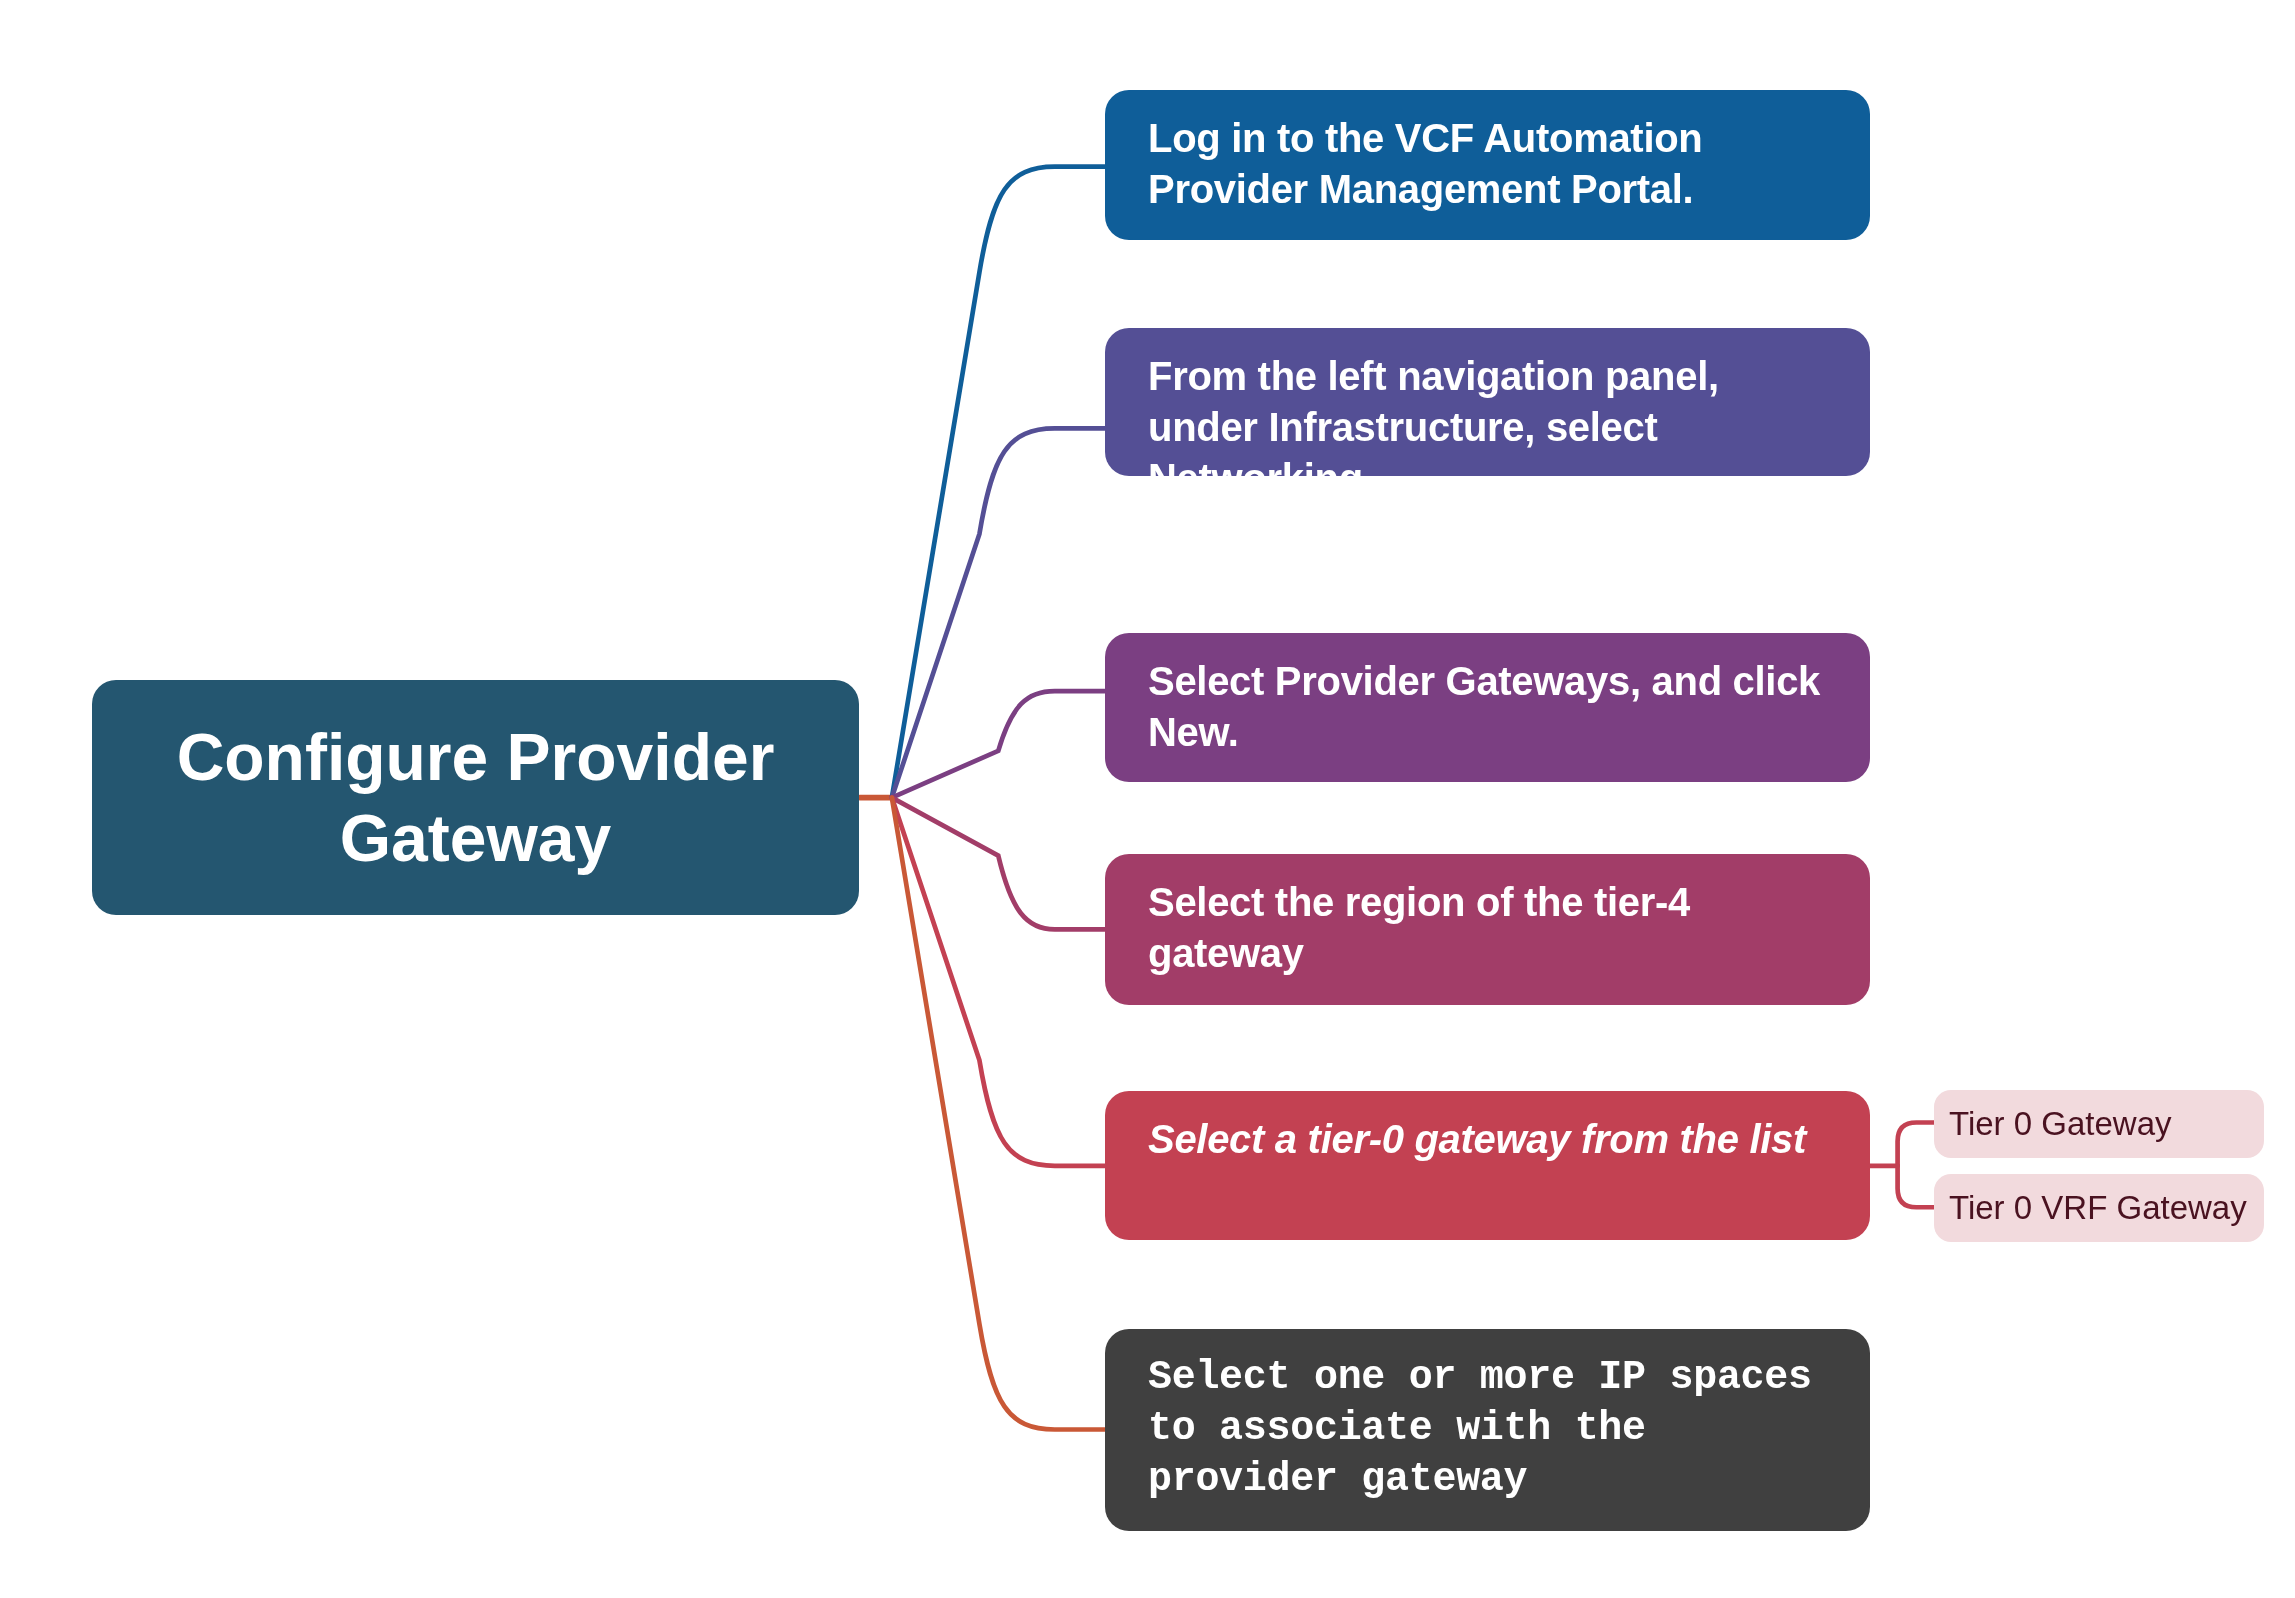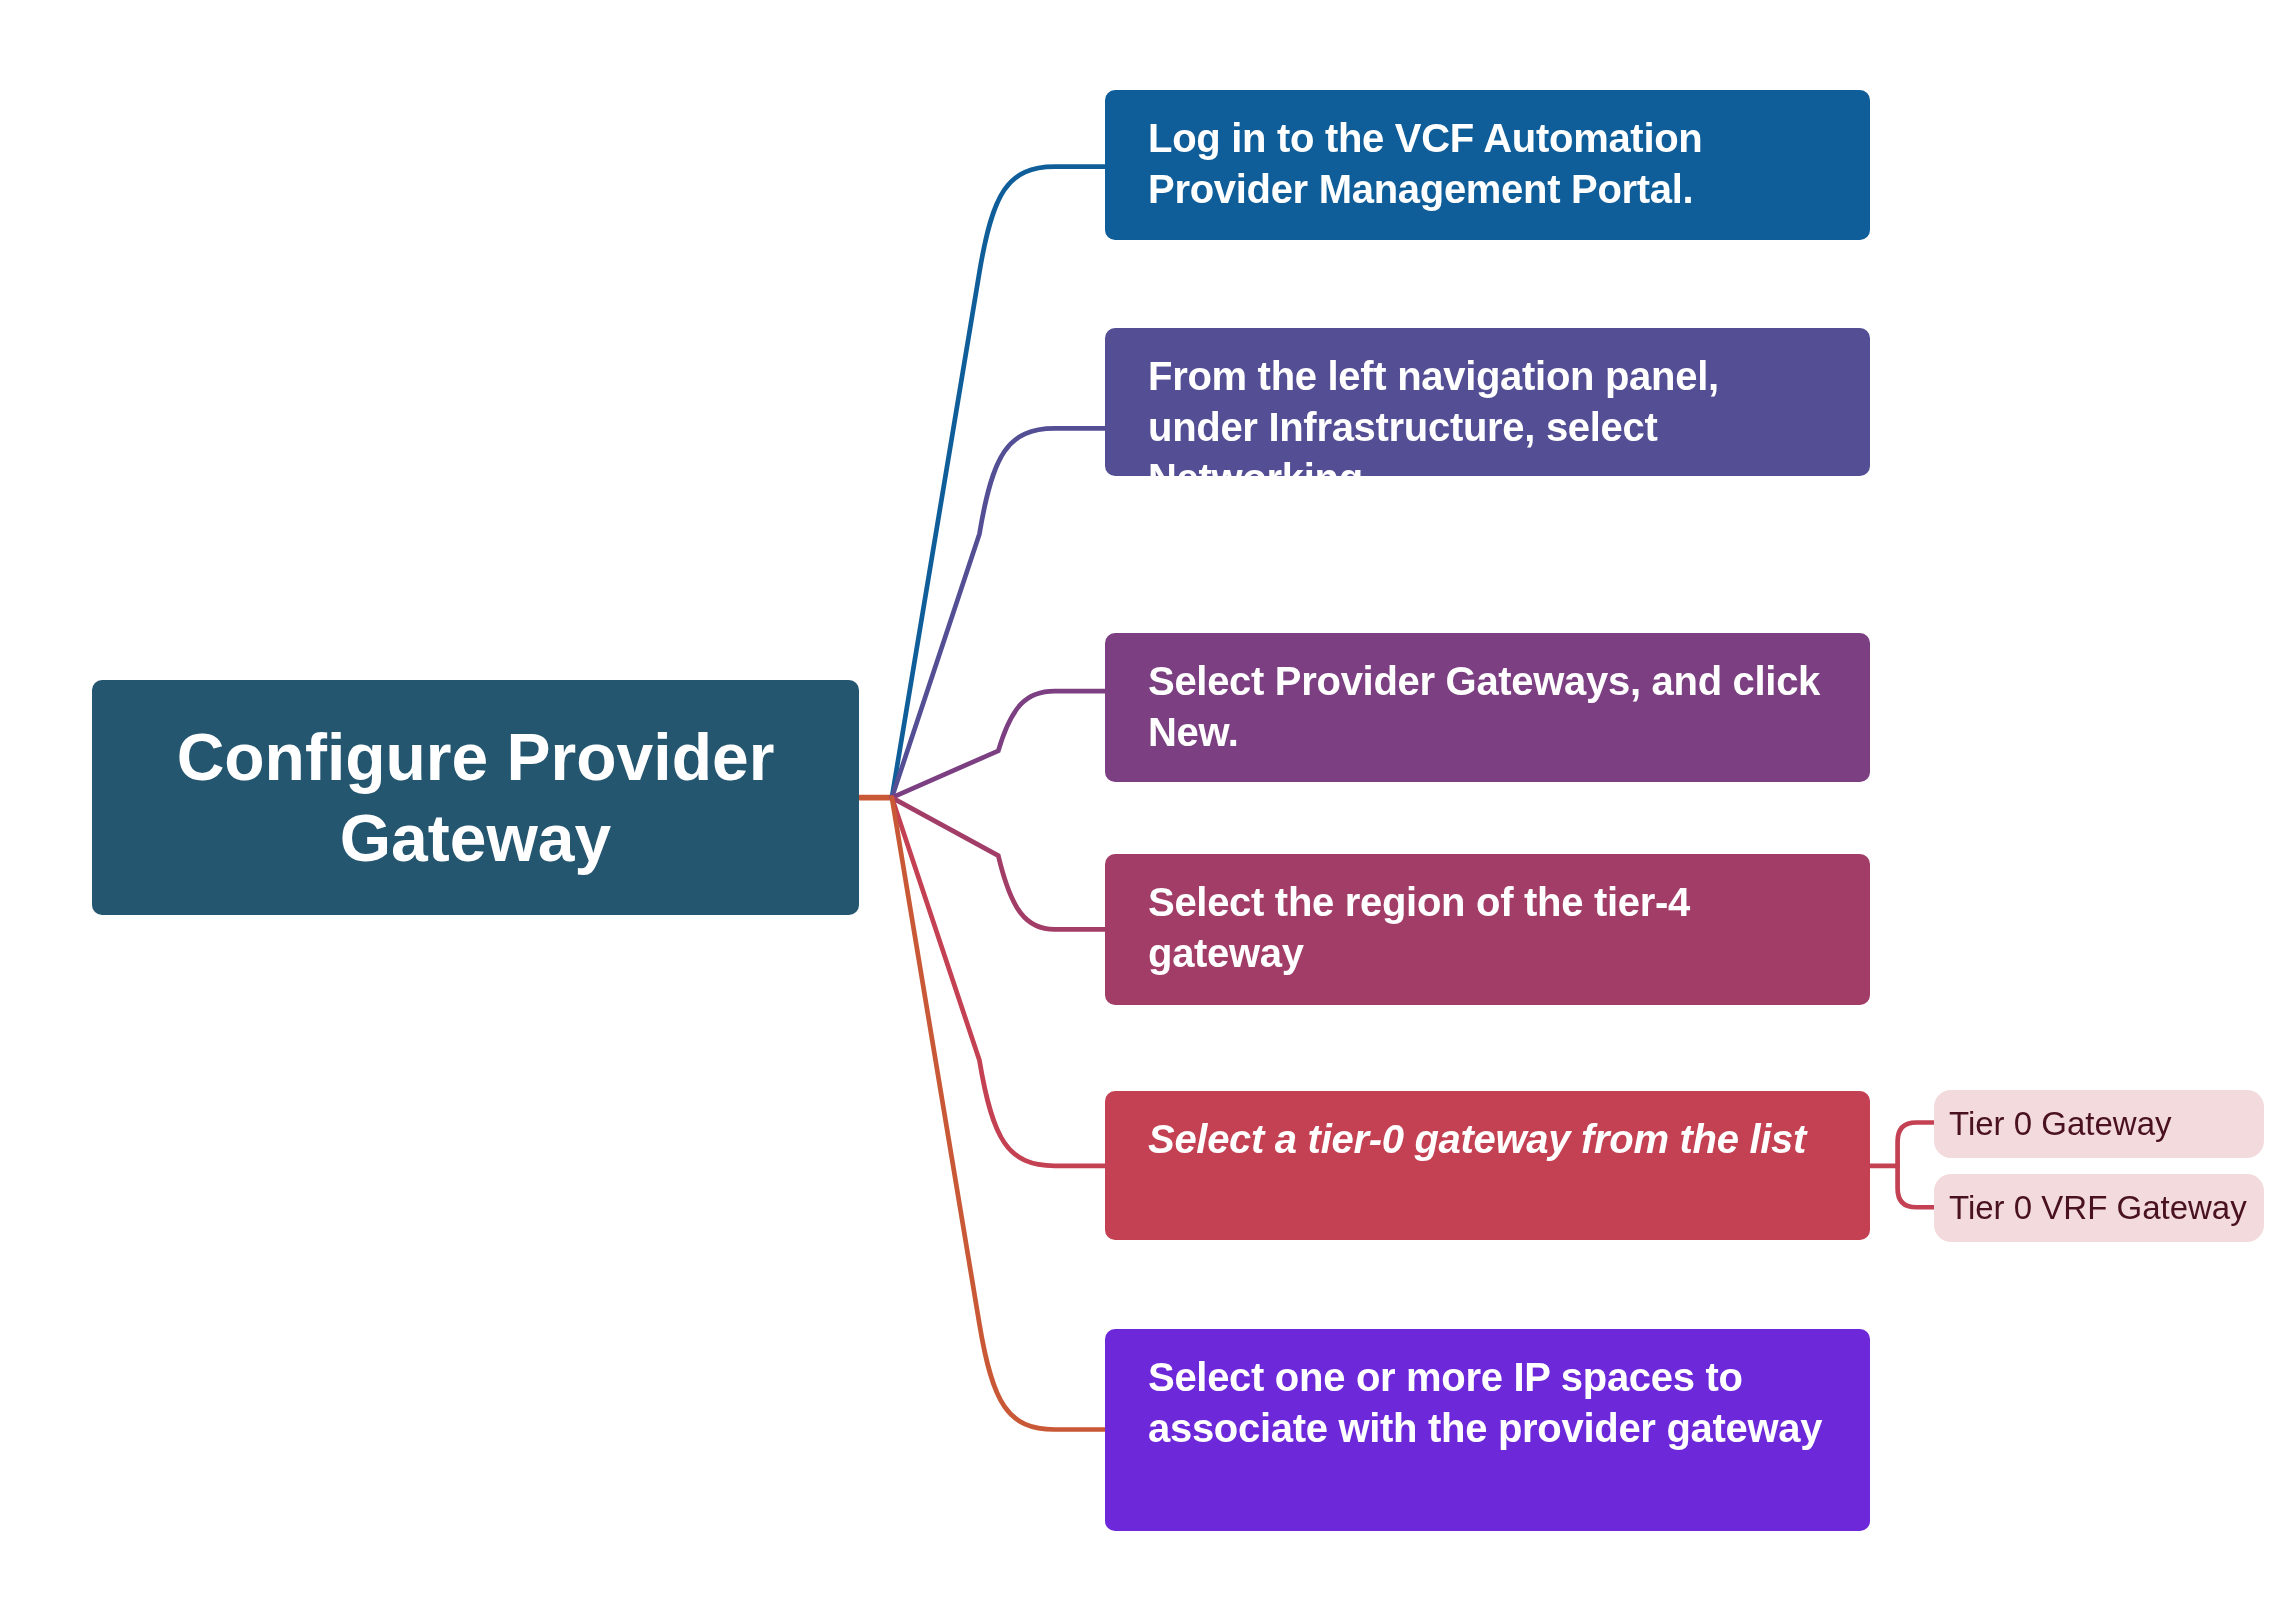--- a/index.html
+++ b/index.html
@@ -1,19 +1,19 @@
 <!DOCTYPE html>
 <html style="font-size:15px"><head>
 <meta charset="utf-8">
 <style>
   html, body { margin: 0; padding: 0; background: #ffffff; }
   body { width: 2296px; height: 1599px; position: relative; overflow: hidden;
          font-family: "Liberation Sans", "DejaVu Sans", sans-serif; }
   #links { position: absolute; left: 0; top: 0; width: 2296px; height: 1599px; }
-  .node { position: absolute; box-sizing: border-box; border-radius: 10px; color: #ffffff; }
+  .node { position: absolute; box-sizing: border-box; border-radius: 24px; color: #ffffff; }
   .root { left: 92px; top: 680px; width: 767px; height: 235px; background: #245670;
           display: flex; align-items: center; justify-content: center; text-align: center;
           font-size: 66px; font-weight: bold; line-height: 81px; padding: 12px 56px; }
   .step { left: 1105px; width: 765px; padding: 22.6px 38px 0 43px;
           font-size: 40px; font-weight: bold; line-height: 51px; letter-spacing: -0.3px; }
   .sub { left: 1934px; width: 330px; height: 68px; background: #f2dadd; color: #4a1220;
          border-radius: 17px; font-size: 33px; line-height: 68px; padding-left: 15px; }
 </style>
 </head>
 <body>
@@ -43,21 +43,21 @@
 </div>
 <div class="node step" id="step2" style="top: 617px; height: 149px; background: rgb(123, 63, 130); margin-top: 16px;">
   <span>Select Provider Gateways, and click New.</span>
 </div>
 <div class="node step" id="step3" style="top: 854px; height: 151px; background: rgb(162, 61, 104);">
   <span>Select the region of the tier-4 gateway</span>
 </div>
 <div class="node step" id="step4" style="top: 1091px; height: 149px; background: rgb(195, 65, 82); font-style: italic;">
   <span>Select a tier-0 gateway from the list</span>
 </div>
-<div class="node step" id="step5" style="top: 1329px; height: 202px; background: #6d28d9;">
+<div class="node step" id="step5" style="top: 1329px; height: 202px; background: #404040; font-family: Liberation Mono, monospace;">
   <span>Select one or more IP spaces to associate with the provider gateway</span>
 </div>
 
 <div class="node sub" style="top: 1090px; background: rgb(242, 218, 221); color: rgb(74, 18, 32);">
   <span>Tier 0 Gateway</span>
 </div>
 <div class="node sub" style="top: 1174px; background: rgb(242, 218, 221); color: rgb(74, 18, 32);">
   <span>Tier 0 VRF Gateway</span>
 </div>
 

